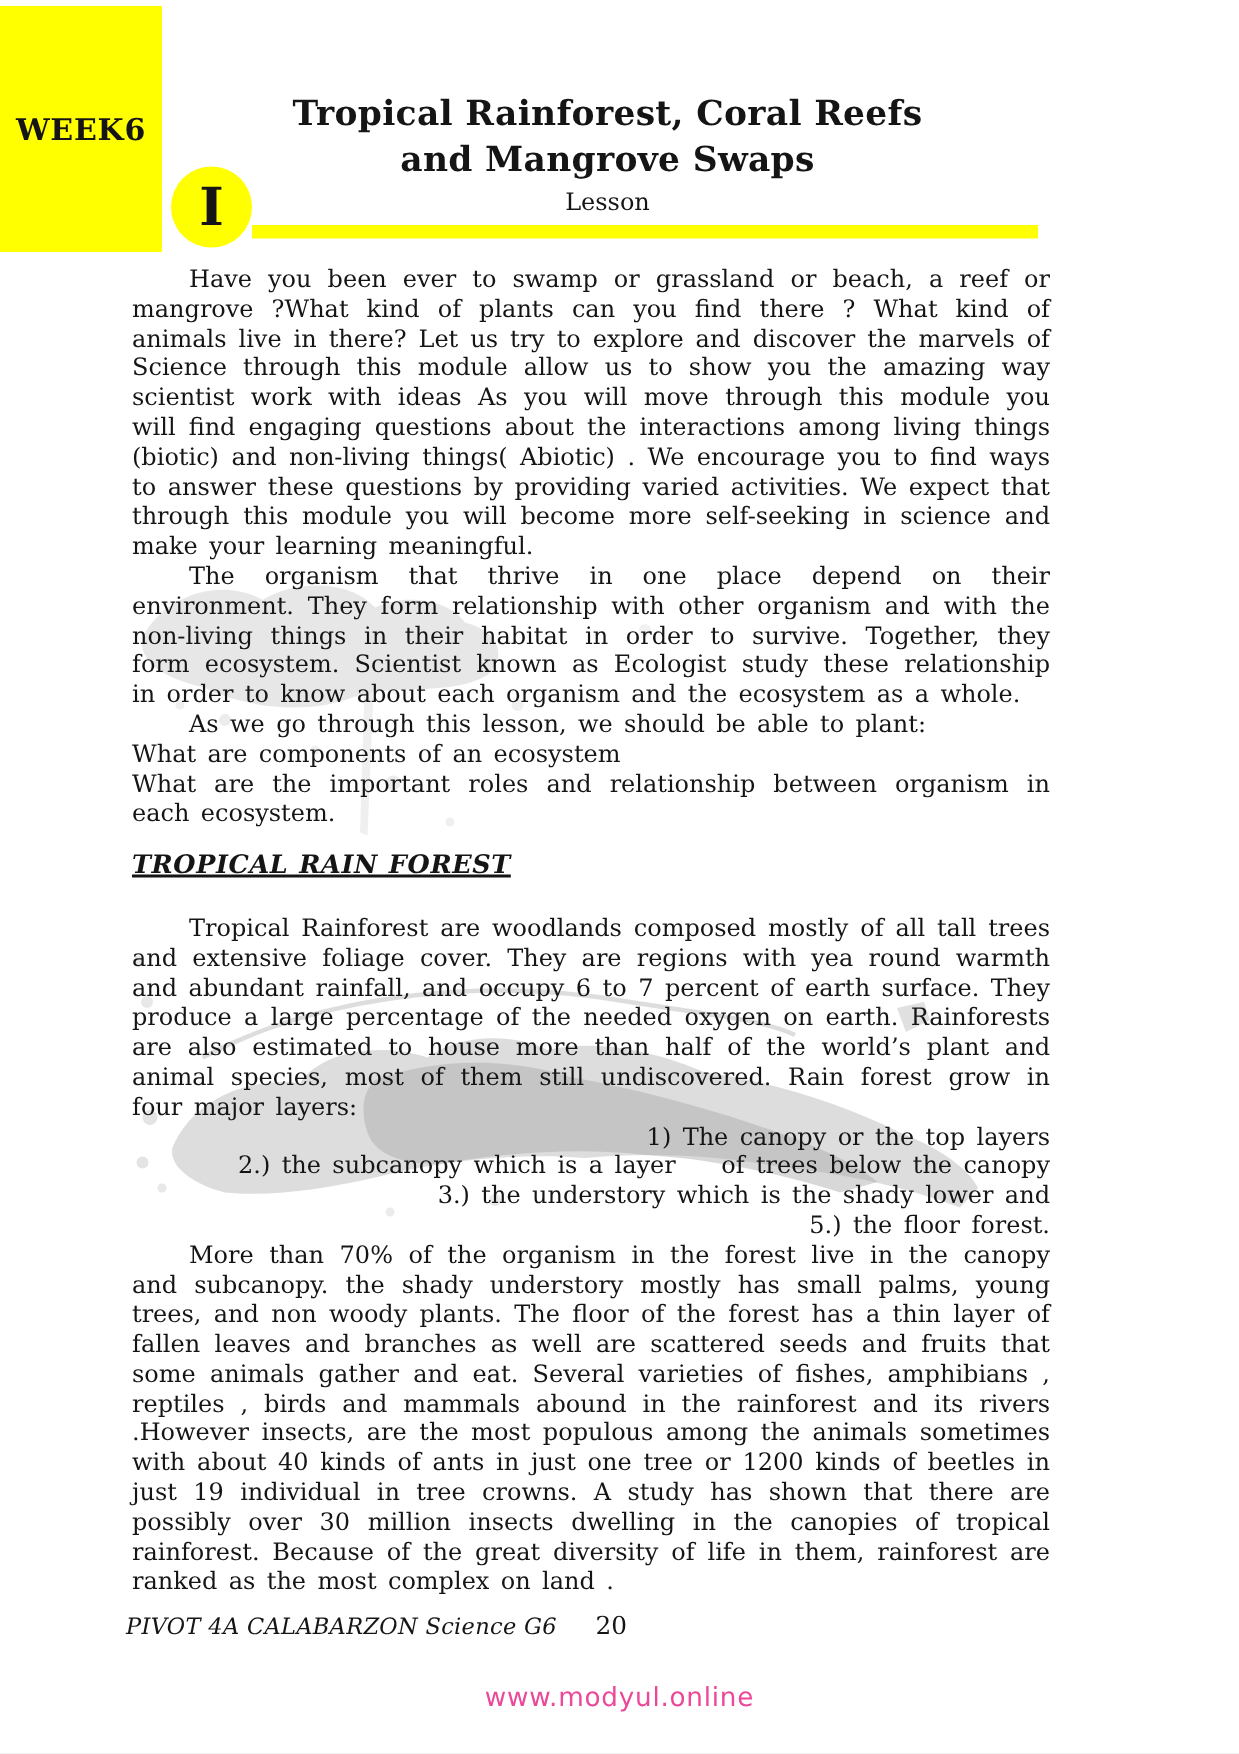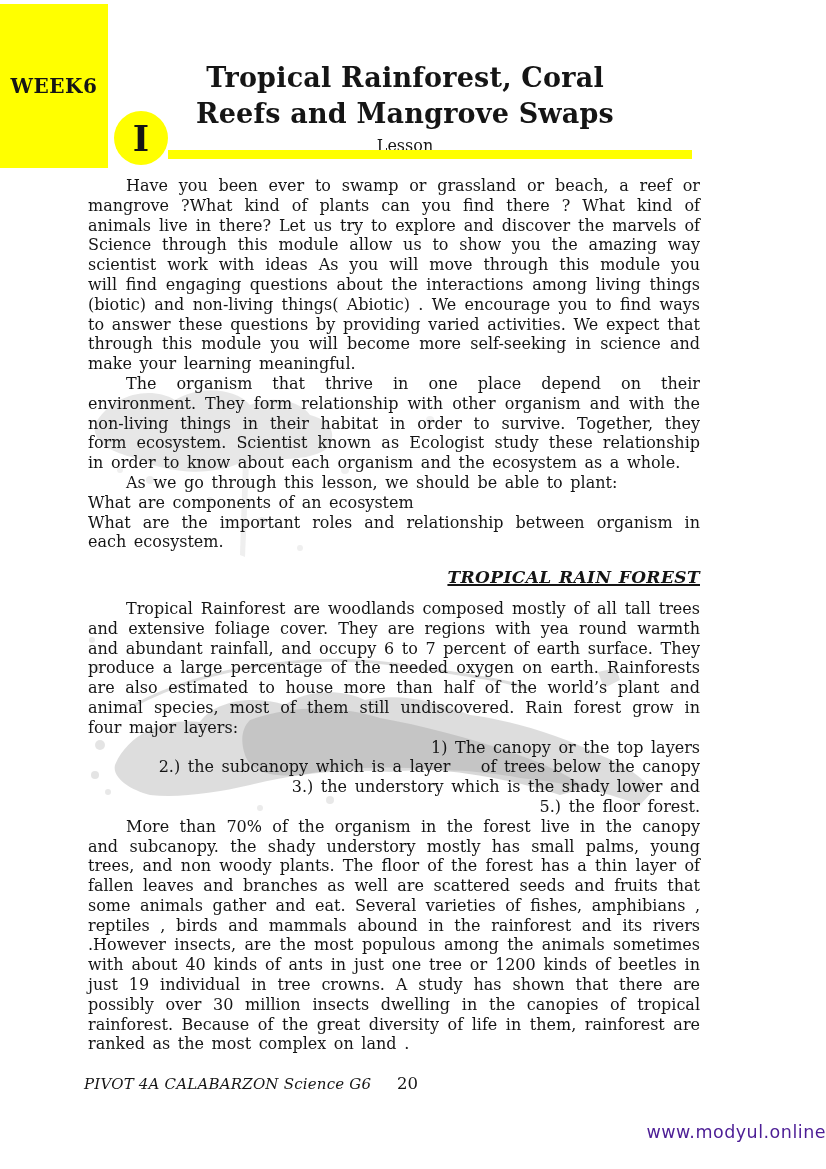--- a/index.html
+++ b/index.html
@@ -24,21 +24,21 @@
     display:flex; flex-direction:row; align-items:center; justify-content:center;
     font-weight:bold; font-size:20px; letter-spacing:0.5px; line-height:1.5;
     text-align:center;
   }
   
   .title-wrap {
     position:absolute; left:120px; top:60px; width:570px;
     text-align:center; z-index:1;
   }
   .page-title {
-    font-size:27px; font-weight:bold; line-height:1.35;
+    font-size:23px; font-weight:bold; line-height:1.35;
     max-width:470px; margin:0 auto; letter-spacing:0.2px;
   }
   .subtitle { font-size:16px; margin-top:3px; }
   
   .lesson-circle {
     position:absolute; left:114px; top:111px; width:54px; height:54px;
     border-radius:50%; background:#FFFF00; z-index:2;
     display:flex; align-items:center; justify-content:center;
     font-weight:bold; font-size:35px;
   }
@@ -48,42 +48,42 @@
   }
   
   .content {
     position:absolute; left:88px; top:176px; width:612px;
     font-size:16px; line-height:19.8px; z-index:1;
     text-align:justify; word-spacing:2.5px;
   }
   .content p { margin:0; text-indent:38px; }
   .objective { text-indent:0; }
   .section-heading {
-    margin:16px 0 11px 0;
+    margin:16px 0 21px 0;
     font-size:17px; font-weight:bold; font-style:italic;
     text-decoration:underline; text-decoration-thickness:2px;
-    letter-spacing:0.4px; text-align:right; word-spacing:1px;
+    letter-spacing:0.4px; text-align:left; word-spacing:1px;
   }
   .layers { text-align:left; }
   .layer-item { margin-left:38px; white-space:pre-wrap;text-align:right; }
   
   .footer-book {
     position:absolute; left:84px; top:1075px; z-index:1;
     font-style:italic; font-size:15px; letter-spacing:0.2px;text-align:center;
   }
   .footer-page {
     position:absolute; left:397px; top:1074px; z-index:1;
     font-size:16.5px;
   }
   .site-watermark {
     position:absolute; left:0; top:1122px; width:826px; z-index:1;
-    text-align:right;
+    text-align:center;
     font-family:"DejaVu Sans", sans-serif;
     font-size:17.5px; letter-spacing:0.5px;
-    color:#4c1d95;
+    color:#ec4899;
   }
 </style>
 </head>
 <body>
 
 <div class="page">
 
   <svg class="map-watermark" viewBox="0 0 826 1169" xmlns="http://www.w3.org/2000/svg">
     <g fill="#c9c9c9">
       <path opacity="0.45" d="M95,425 C110,395 150,385 175,400 C200,385 235,388 250,405 C270,395 300,400 310,415 C330,420 340,435 325,450 C300,465 260,455 235,465 C200,478 160,470 135,458 C110,452 92,442 95,425 Z"></path>

